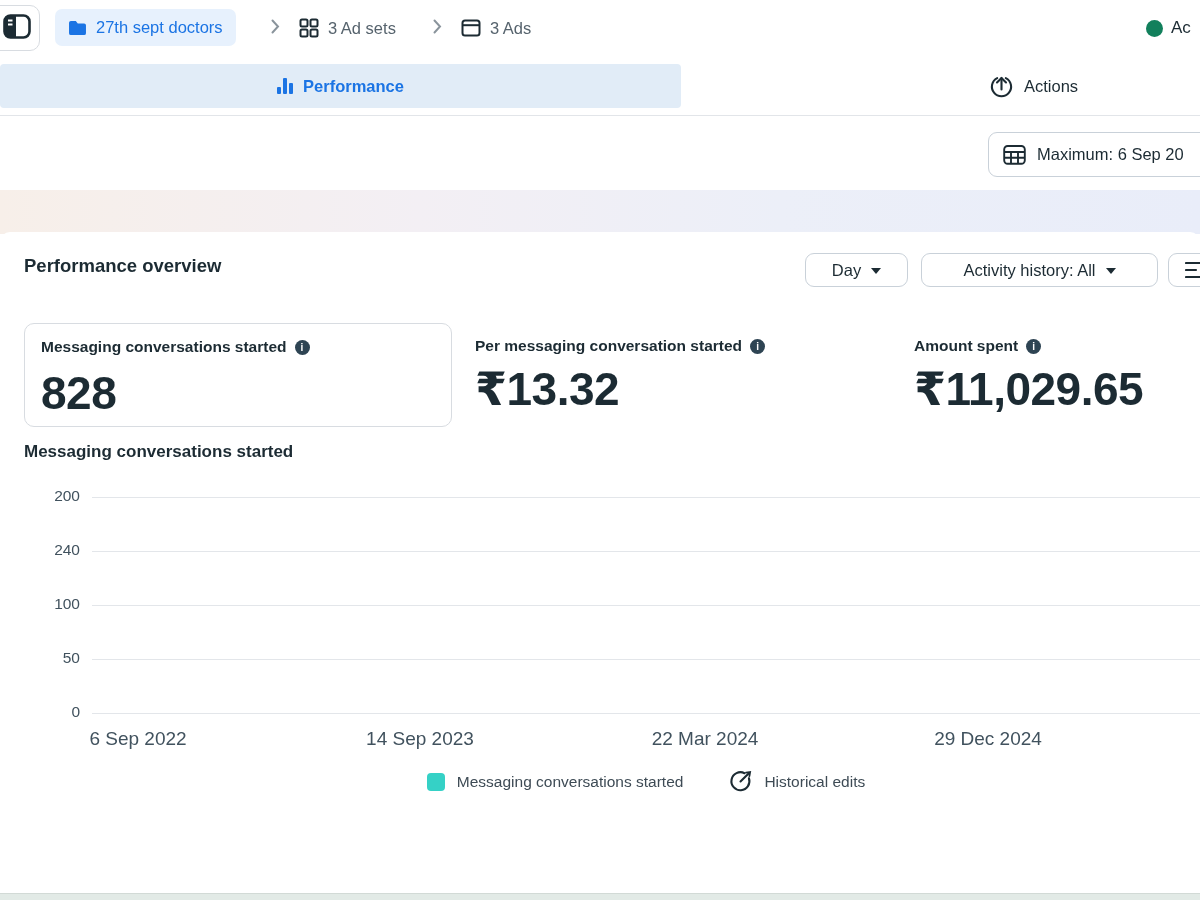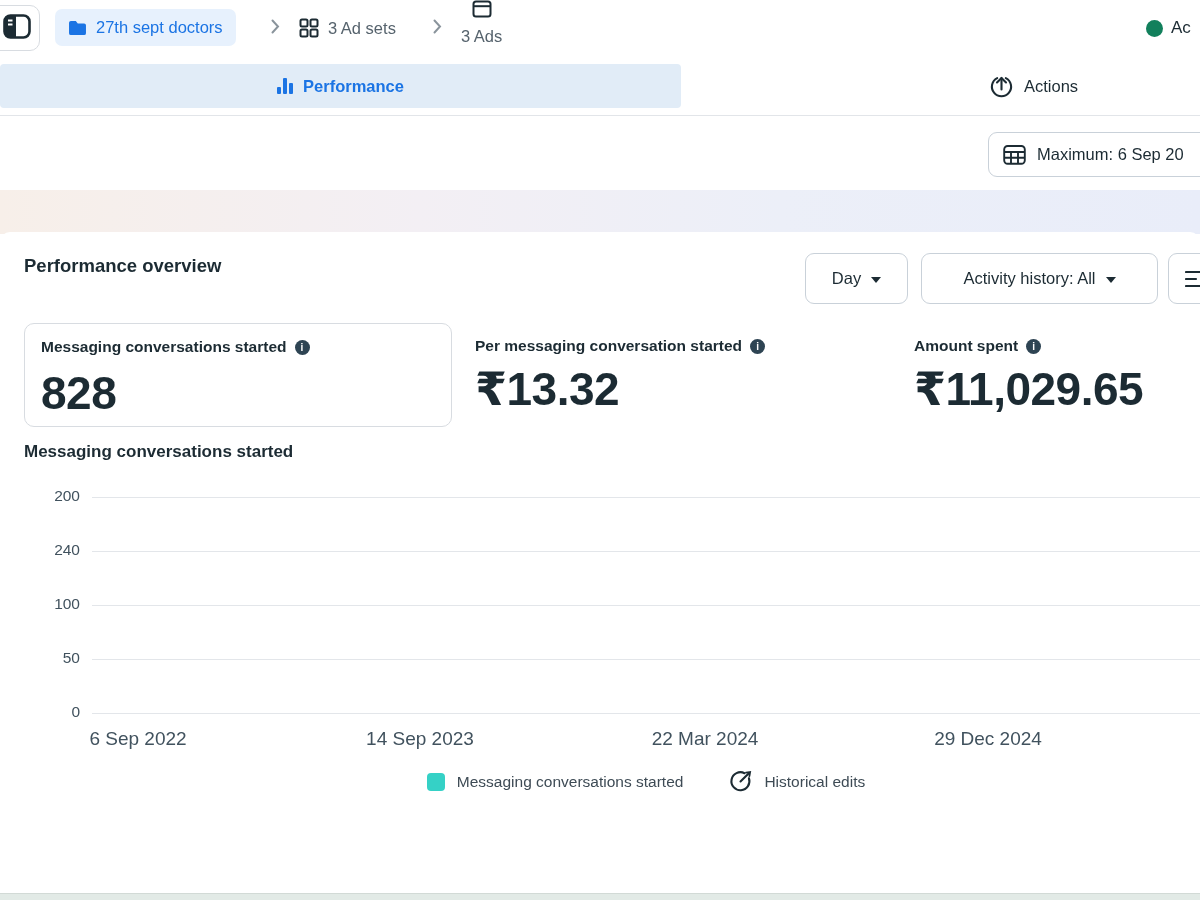--- a/index.html
+++ b/index.html
@@ -53,21 +53,21 @@
     position:absolute; left:0; top:190px; width:1200px; height:44px;
     background:linear-gradient(to right,#f7efe9 0%,#f3eff4 35%,#ecEFF8 65%,#e9edf9 100%);
   }
   
   .card {
     position:absolute; left:0; top:232px; width:1200px; height:661px;
     background:#fff; border-radius:10px 10px 0 0;
   }
   .card h1 { position:absolute; left:24px; top:23px; font-size:18.5px; font-weight:700; color:#1c2b33; }
   .pill-btn {
-    position:absolute; top:21px; height:51px; border:1px solid #c9d1d9; border-radius:9px; background:#fff;
+    position:absolute; top:21px; height:34px; border:1px solid #c9d1d9; border-radius:9px; background:#fff;
     display:flex; align-items:center; justify-content:center; gap:10px; cursor:pointer;
   }
   .pill-btn span { font-size:16.5px; font-weight:500; color:#1c2b33; white-space:nowrap; }
   .caret { width:0; height:0; border-left:5.5px solid transparent; border-right:5.5px solid transparent; border-top:6.5px solid #1c2b33; margin-top:2px; }
   .day-btn { left:805px; width:103px; }
   .activity-btn { left:921px; width:237px; }
   .settings-btn { left:1168px; width:80px; overflow:hidden; justify-content:flex-start; padding-left:16px; }
   
   .metric-card {
     position:absolute; left:24px; top:91px; width:428px; height:104px;
@@ -134,21 +134,21 @@
     </span>
     <span>3 Ad sets</span>
   </div>
 
   <span class="crumb-chevron" style="left:433px;">
     <svg width="9" height="15" viewBox="0 0 9 15" fill="none">
         <path d="M1.5 1.5 L7 7.5 L1.5 13.5" stroke="#8a949c" stroke-width="2" stroke-linecap="round"></path>
       </svg>
   </span>
 
-  <div class="crumb-item" style="left:461px;flex-direction:column;">
+  <div class="crumb-item" style="left:461px;">
     <span style="display:flex;">
       <svg width="20" height="18" viewBox="0 0 20 18" fill="none" stroke="#1c2b33" stroke-width="2">
         <rect x="1.5" y="1.5" width="17" height="15" rx="2.5"></rect>
           <line x1="1.5" y1="6.2" x2="18.5" y2="6.2"></line>
       </svg>
     </span>
     <span>3 Ads</span>
   </div>
 
   <div class="status">

